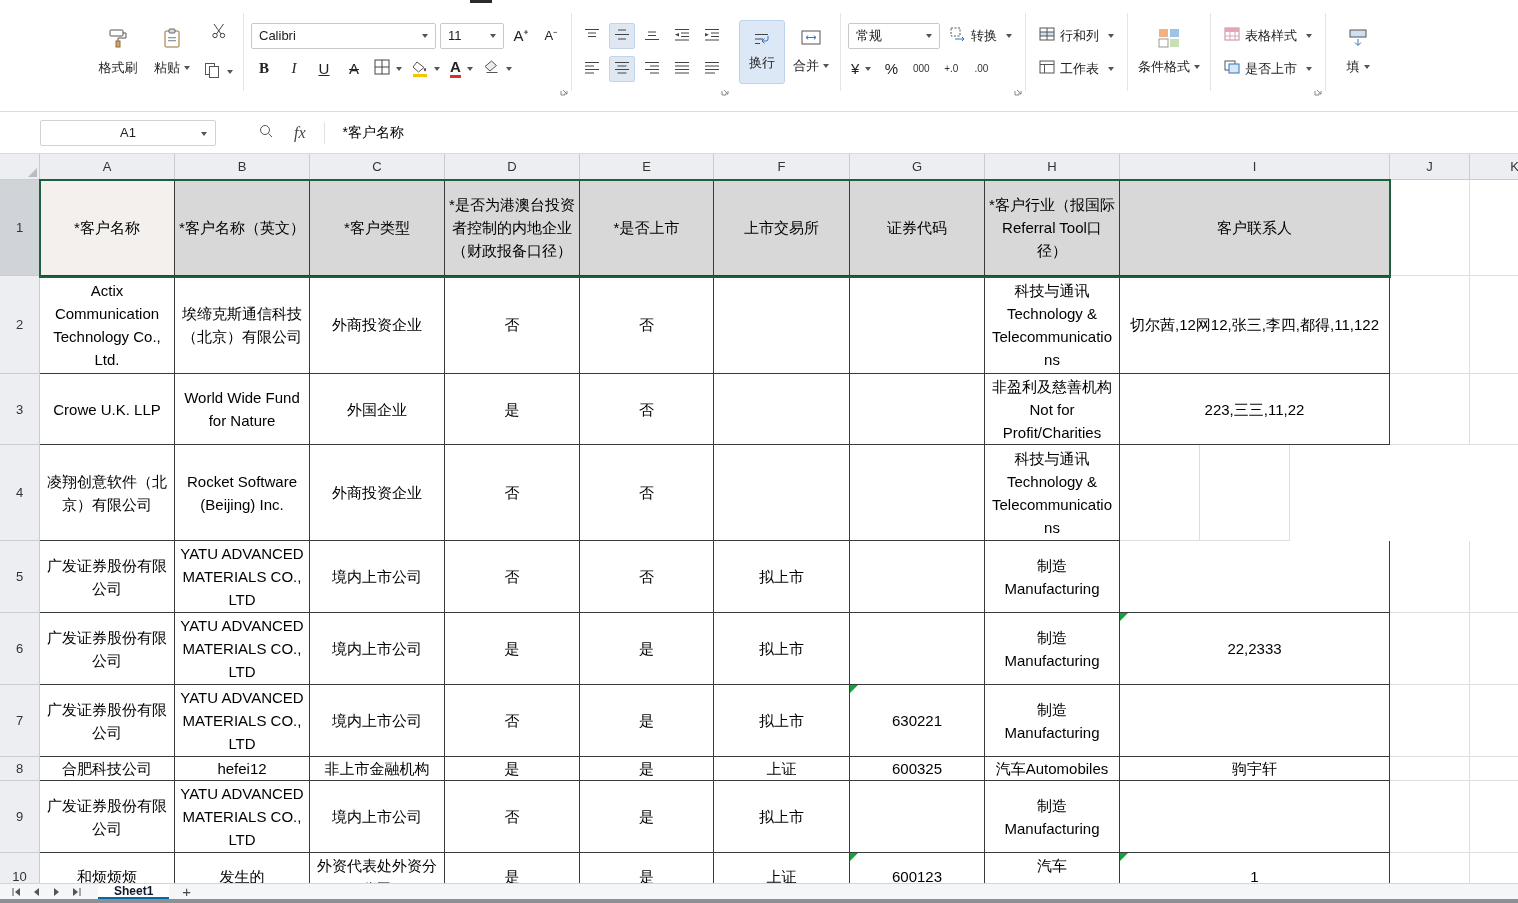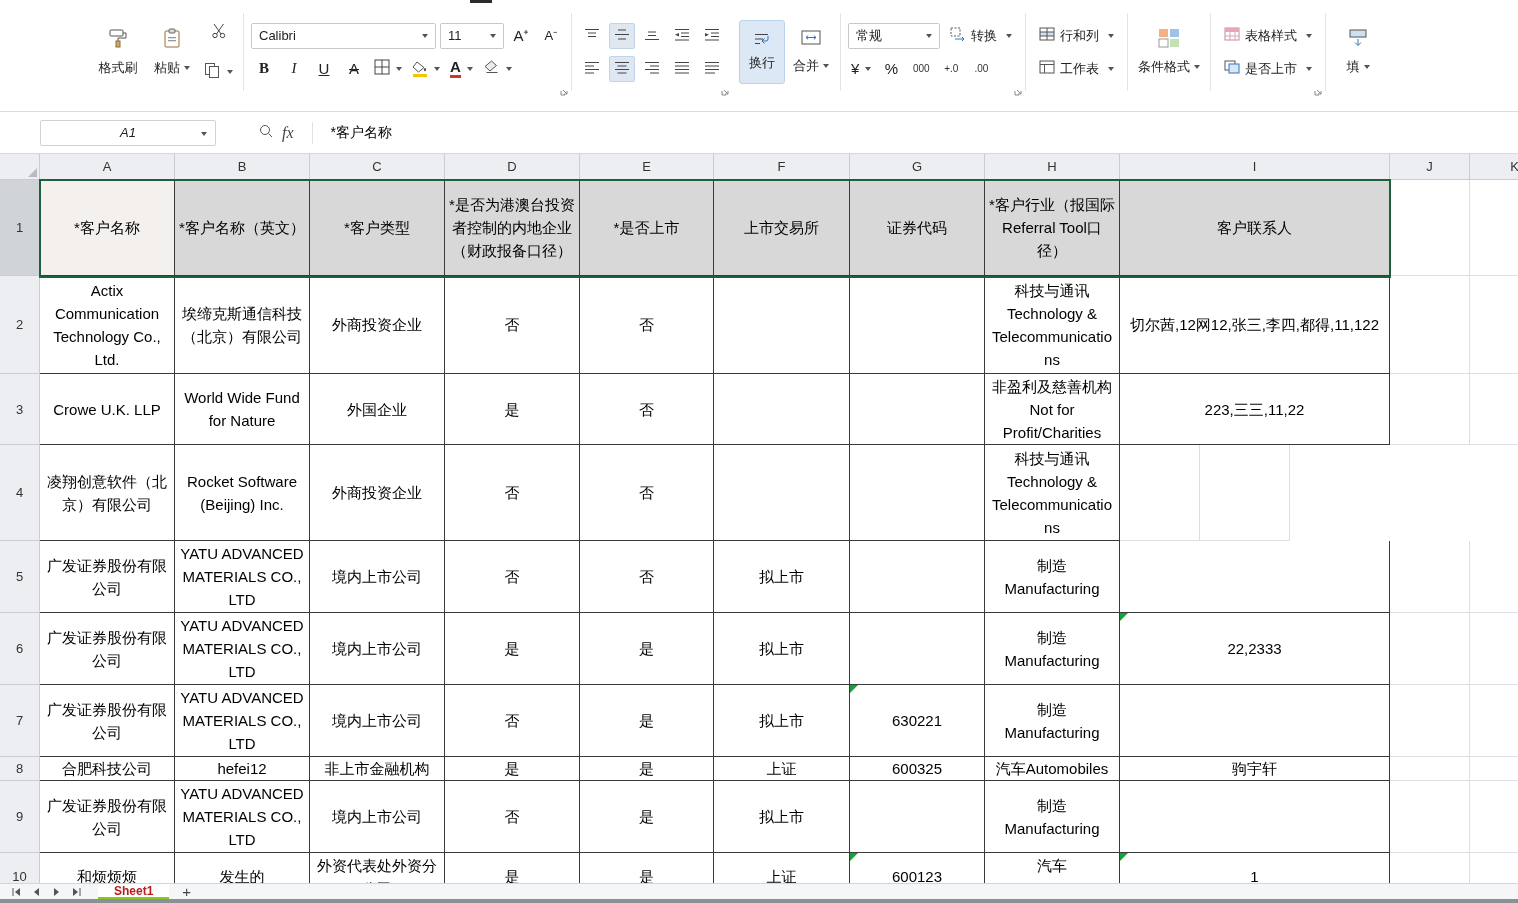--- a/index.html
+++ b/index.html
@@ -32,23 +32,23 @@
   .g-u{text-decoration:underline;}
   .g-st{text-decoration:line-through;}
   .colorA{font-size:15px;font-weight:bold;line-height:1;border-bottom:3px solid #d0342c;padding-bottom:1px;}
   .paint{display:flex;flex-direction:column;align-items:center;}
   .paint-bar{width:14px;height:3px;background:#f2c500;margin-top:1px;}
   .tinytxt{font-size:10px;color:#333;}
   .launcher{position:absolute;right:2px;bottom:2px;line-height:0;cursor:pointer;}
 
   
   .formula-bar{height:42px;display:flex;align-items:center;background:#fff;border-bottom:1px solid #d9d9d9;box-sizing:border-box;}
-  .name-box{position:relative;width:176px;height:26px;margin-left:40px;border:1px solid #d2d2d2;border-radius:2px;display:flex;align-items:center;justify-content:center;font-size:13px;color:#222;box-sizing:border-box;font-style:italic;}
+  .name-box{position:relative;width:176px;height:26px;margin-left:40px;border:1px solid #d2d2d2;border-radius:2px;display:flex;align-items:center;justify-content:center;font-size:13px;color:#222;box-sizing:border-box;}
   .name-caret{position:absolute;right:8px;top:11px;}
-  .fx-zone{display:flex;align-items:center;gap:8px;margin-left:42px;}
+  .fx-zone{display:flex;align-items:center;gap:20px;margin-left:42px;}
   .fx{font-family:"Liberation Serif",serif;font-style:italic;font-size:16px;color:#444;}
   .fb-div{width:1px;height:22px;background:#e2e2e2;margin-left:18px;}
   .fb-content{margin-left:18px;font-size:14px;color:#000;}
 
   
   .grid-area{position:relative;width:1518px;overflow:hidden;}
   .col-headers{display:flex;height:26px;background:#eceef1;border-bottom:1px solid #c9cdd2;box-sizing:border-box;}
   .corner{position:relative;width:40px;flex:none;border-right:1px solid #c9cdd2;box-sizing:border-box;}
   .corner:after{content:"";position:absolute;right:2px;bottom:2px;width:0;height:0;border-left:9px solid transparent;border-bottom:9px solid #b7bcc2;}
   .col-h{flex:none;display:flex;align-items:center;justify-content:center;font-size:13px;color:#333;border-right:1px solid #c9cdd2;box-sizing:border-box;}
@@ -61,21 +61,21 @@
   .cell.outside{border-right:1px solid #dcdfe2;border-bottom:1px solid #dcdfe2;}
   .hcell{background:#d8d8d8;}
   .active-cell{background:#f3f0ee;}
   .sel-box{position:absolute;left:39px;top:25px;width:1352px;height:99px;border:2px solid #1e5f3e;pointer-events:none;z-index:4;box-sizing:border-box;}
   .flag{position:absolute;left:0;top:0;width:0;height:0;border-top:8px solid #18a03c;border-right:8px solid transparent;}
 
   
   .sheet-bar{position:absolute;left:0;bottom:0;width:100%;height:20px;background:#f5f6f7;border-top:1px solid #d5d5d5;z-index:10;box-sizing:border-box;}
   .sb-inner{display:flex;align-items:center;height:15px;padding-left:8px;gap:3px;}
   .nav-btn{width:17px;height:14px;display:inline-flex;align-items:center;justify-content:center;background:none;border:none;padding:0;cursor:pointer;}
-  .tab{color:#b91c1c;font-size:12px;font-weight:bold;padding:0 16px;height:15px;display:inline-flex;align-items:center;background:#fff;border-bottom:2px solid #84cc16;margin-left:10px;cursor:pointer;box-sizing:border-box;}
+  .tab{color:#0f172a;font-size:12px;font-weight:bold;padding:0 16px;height:15px;display:inline-flex;align-items:center;background:#fff;border-bottom:2px solid #0369a1;margin-left:10px;cursor:pointer;box-sizing:border-box;}
   .add-btn{font-size:15px;color:#444;background:none;border:none;padding:0 10px;cursor:pointer;line-height:1;}
   .bottom-strip{position:absolute;left:0;bottom:0;width:100%;height:4px;background:#8b9096;}
 </style>
 </head>
 <body>
 
 <div class="app">
 
   <div class="ribbon">
     <div class="accent-line"></div>

